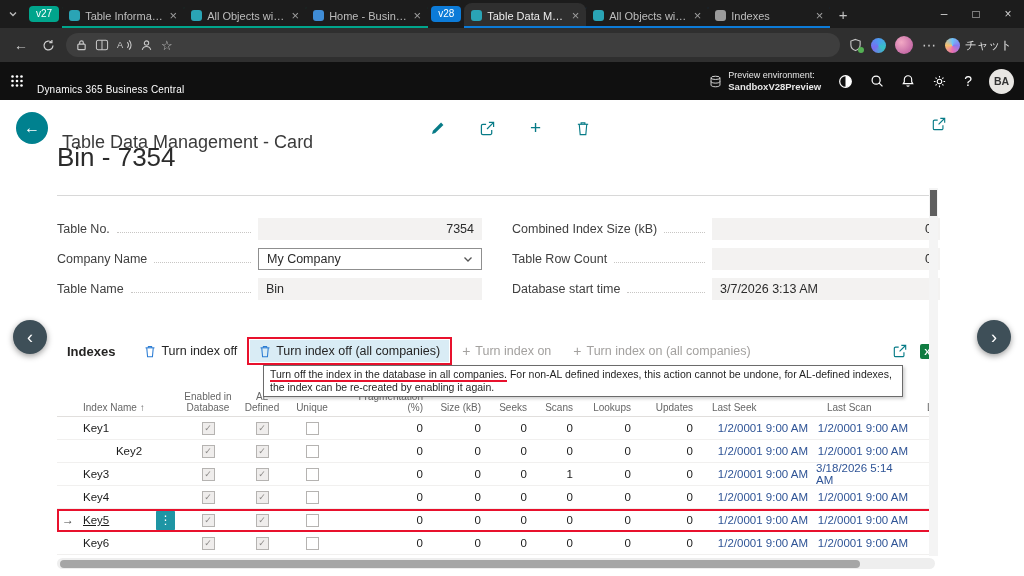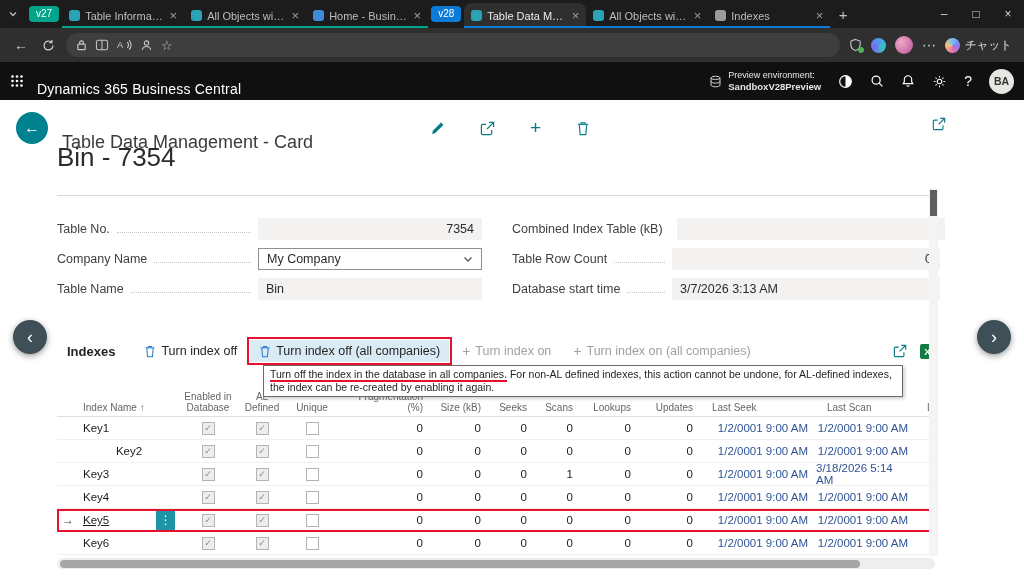--- a/index.html
+++ b/index.html
@@ -29,21 +29,21 @@
   .pill-ico{color:#c7c7c7;display:flex;align-items:center;flex:none;}
   .ext-ico{display:flex;align-items:center;color:#c7c7c7;flex:none;position:relative;}
   .green-dot{position:absolute;right:-2px;bottom:-1px;width:6px;height:6px;border-radius:50%;background:#54b054;}
   .ext-circle{width:15px;height:15px;border-radius:50%;background:conic-gradient(#4e9af1,#35c3c3,#7a6cf0,#4e9af1);}
   .b-avatar{width:18px;height:18px;border-radius:50%;background:radial-gradient(circle at 35% 35%,#f2a9c4,#b4539b);flex:none;}
   .chat{display:flex;align-items:center;gap:5px;color:#e8e8e8;font-size:11.5px;flex:none;}
   .chat-ico{width:15px;height:15px;border-radius:50%;background:conic-gradient(#6ec2f7,#8a7bf0,#e66fb2,#f7c06e,#6ec2f7);}
 
   
   .bcheader{position:absolute;top:62px;left:0;right:0;height:38px;background:#101010;display:flex;align-items:center;gap:13px;padding:0 10px;color:#fff;}
-  .bc-title{font-size:14px;letter-spacing:.2px;margin-top:16px;}
+  .bc-title{font-size:10px;letter-spacing:.2px;margin-top:16px;}
   .bc-right{margin-left:auto;display:flex;align-items:center;gap:17px;}
   .env{display:flex;align-items:center;gap:6px;font-size:9px;line-height:11px;color:#e6e6e6;}
   .env b{font-size:9.5px;font-weight:700;display:block;}
   .hicon{display:flex;align-items:center;justify-content:center;color:#fff;}
   .help{font-size:14px;}
   .ba{width:25px;height:25px;border-radius:50%;background:#e8e6e3;color:#333;font-size:10.5px;font-weight:700;display:flex;align-items:center;justify-content:center;}
 
   
   .page{position:absolute;top:100px;left:0;right:0;bottom:0;background:#fff;}
   .back-btn{position:absolute;left:16px;top:12px;width:32px;height:32px;border-radius:50%;background:#00818f;color:#fff;display:flex;align-items:center;justify-content:center;font-size:16px;}
@@ -54,21 +54,21 @@
   .page-title{position:absolute;left:57px;top:42px;font-size:26px;color:#2b2b2b;font-weight:400;}
   .divider{position:absolute;left:57px;top:95px;width:878px;height:1px;background:#d8d8d8;}
 
   .fields{position:absolute;top:114px;}
   .fields.left{left:57px;width:425px;text-align:center;}
   .fields.right{left:512px;width:428px;}
   .field-row{display:flex;align-items:center;height:30px;}
   .field-label{font-size:12.5px;color:#404040;white-space:nowrap;flex:none;}
   .leader{flex:1;border-bottom:1px dotted #c8c6c4;margin:0 7px;transform:translateY(3px);}
   .field-value{flex:none;width:224px;height:22px;background:#f3f2f1;display:flex;align-items:center;padding:0 8px;font-size:12.5px;color:#2b2b2b;}
-  .fields.right .field-value{width:268px;}
+  .fields.right .field-value{width:228px;}
   .val-right{justify-content:flex-end;}
   .val-select{background:#fff;border:1px solid #8f8f8f;justify-content:space-between;}
 
   
   .indexes-bar{position:absolute;left:57px;top:237px;width:878px;height:28px;display:flex;align-items:center;}
   .indexes-title{font-size:13px;font-weight:700;color:#252423;margin:0 20px 0 10px;}
   .action{display:flex;align-items:center;gap:5px;padding:4px 9px;font-size:12.5px;color:#252525;position:relative;margin-right:4px;}
   .action-icon{color:var(--actionblue);display:flex;align-items:center;font-size:14px;line-height:12px;}
   .action.disabled{color:#a3a19f;}
   .action.disabled .action-icon{color:#a3a19f;}
@@ -330,21 +330,21 @@
         <div class="field-row">
           <div class="field-label">Table Name</div>
           <div class="leader"></div>
           <div class="field-value">
             <div class="field-value-text">Bin</div>
           </div>
         </div>
       </div>
     <div class="fields right" id="fields-right">
         <div class="field-row">
-          <div class="field-label">Combined Index Table (kB)</div>
+          <div class="field-label">Combined Index Size (kB)</div>
           <div class="leader"></div>
           <div class="field-value val-right">
             <div class="field-value-text">0</div>
           </div>
         </div>
         <div class="field-row">
           <div class="field-label">Table Row Count</div>
           <div class="leader"></div>
           <div class="field-value val-right">
             <div class="field-value-text">0</div>

